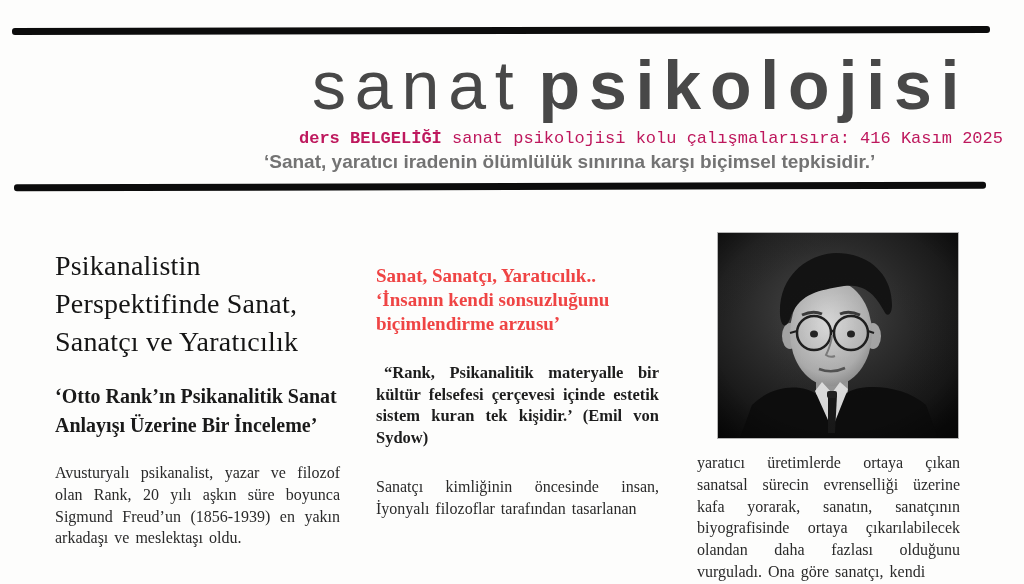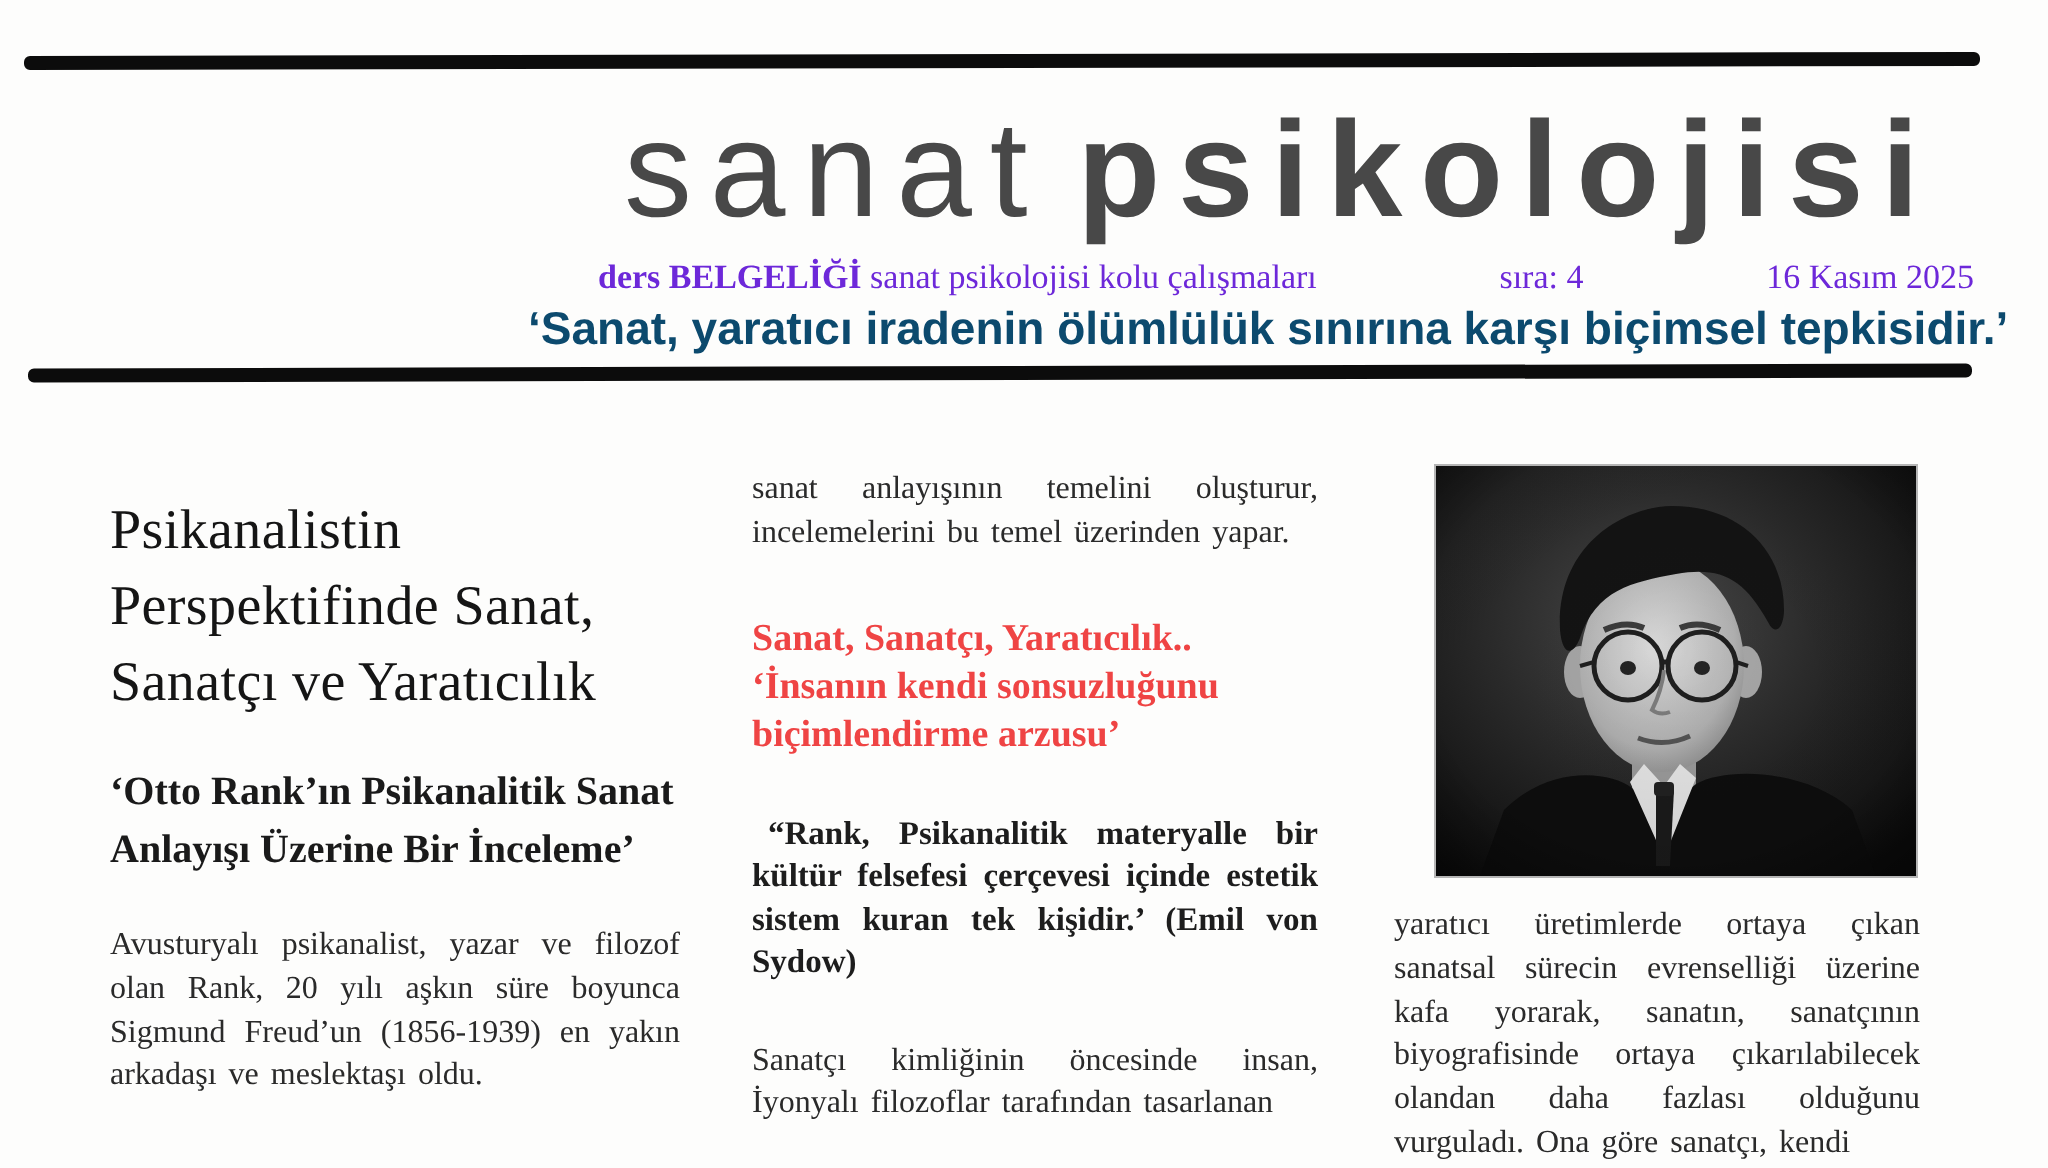--- a/index.html
+++ b/index.html
@@ -22,29 +22,29 @@
     font-family:Liberation Sans, sans-serif;
     font-size:68px;line-height:70px;color:#484848;
     letter-spacing:0.13em;white-space:nowrap;margin-left:36px;
   }
   .masthead .m1{font-weight:400;}
   .masthead .m2{font-weight:700;margin-left:16px;}
   
   .byline{
     position:absolute;left:299px;top:129px;width:688px;
     display:flex;justify-content:space-between;align-items:baseline;
-    font-family:Liberation Serif, serif;
-    font-size:17px;color:#6d28d9;white-space:nowrap;gap:45px;
+    font-family:Liberation Mono, monospace;
+    font-size:17px;color:#be185d;white-space:nowrap;
   }
   .byline b{font-weight:700;}
   
   .motto{
     position:absolute;left:264px;top:151px;
     font-family:"Liberation Sans",sans-serif;
-    font-size:23px;font-weight:700;color:#0c4a6e;white-space:nowrap;
+    font-size:19px;font-weight:700;color:#737373;white-space:nowrap;
   }
   
   .col{position:absolute;color:#262626;}
   .col h1,.col h2,.col h3,.col p{margin:0;padding:0;}
   #col-left{left:55px;top:247px;width:285px;}
   #col-mid{left:376px;top:234px;width:283px;}
   #col-right{left:697px;top:452px;width:263px;}
   .headline{
     font-size:28px;font-weight:400;line-height:38px;
     color:#151515;letter-spacing:0.2px;
@@ -96,21 +96,20 @@
 
   <div class="rule rule-bottom"></div>
 
   <div class="col" id="col-left">
     <h1 class="headline">Psikanalistin Perspektifinde Sanat, Sanatçı ve Yaratıcılık</h1>
     <h2 class="subhead">‘Otto Rank’ın Psikanalitik Sanat Anlayışı Üzerine Bir İnceleme’</h2>
     <p class="bodytext">Avusturyalı psikanalist, yazar ve filozof olan Rank, 20 yılı aşkın süre boyunca Sigmund Freud’un (1856-1939) en yakın arkadaşı ve meslektaşı oldu.</p>
   </div>
 
   <div class="col" id="col-mid">
-    <p class="bodytext">sanat anlayışının temelini oluşturur, incelemelerini bu temel üzerinden yapar.</p>
     <h3 class="mid-subhead">Sanat, Sanatçı, Yaratıcılık.. ‘İnsanın kendi sonsuzluğunu biçimlendirme arzusu’</h3>
     <p class="mid-quote">“Rank, Psikanalitik materyalle bir kültür felsefesi çerçevesi içinde estetik sistem kuran tek kişidir.’ (Emil von Sydow)</p>
     <p class="bodytext after-quote">Sanatçı kimliğinin öncesinde insan, İyonyalı filozoflar tarafından tasarlanan</p>
   </div>
 
   <div class="photo">
     <svg width="240" height="205" viewBox="0 0 240 205">
       <defs>
         <radialGradient id="bgGrad" cx="45%" cy="38%" r="75%">
           <stop offset="0%" stop-color="#4a4a4a"></stop>

